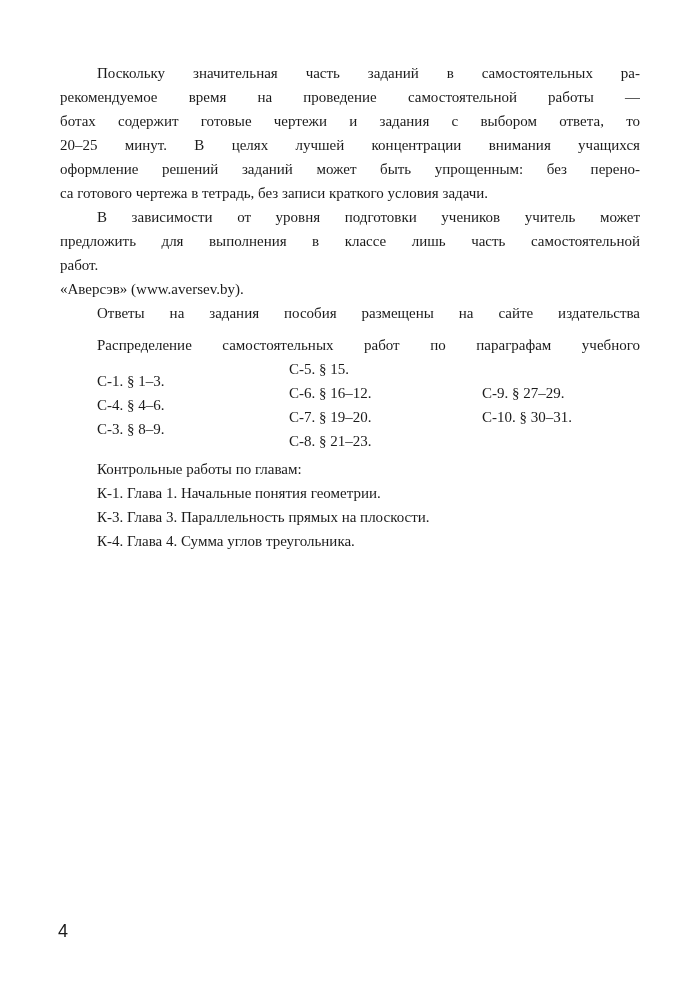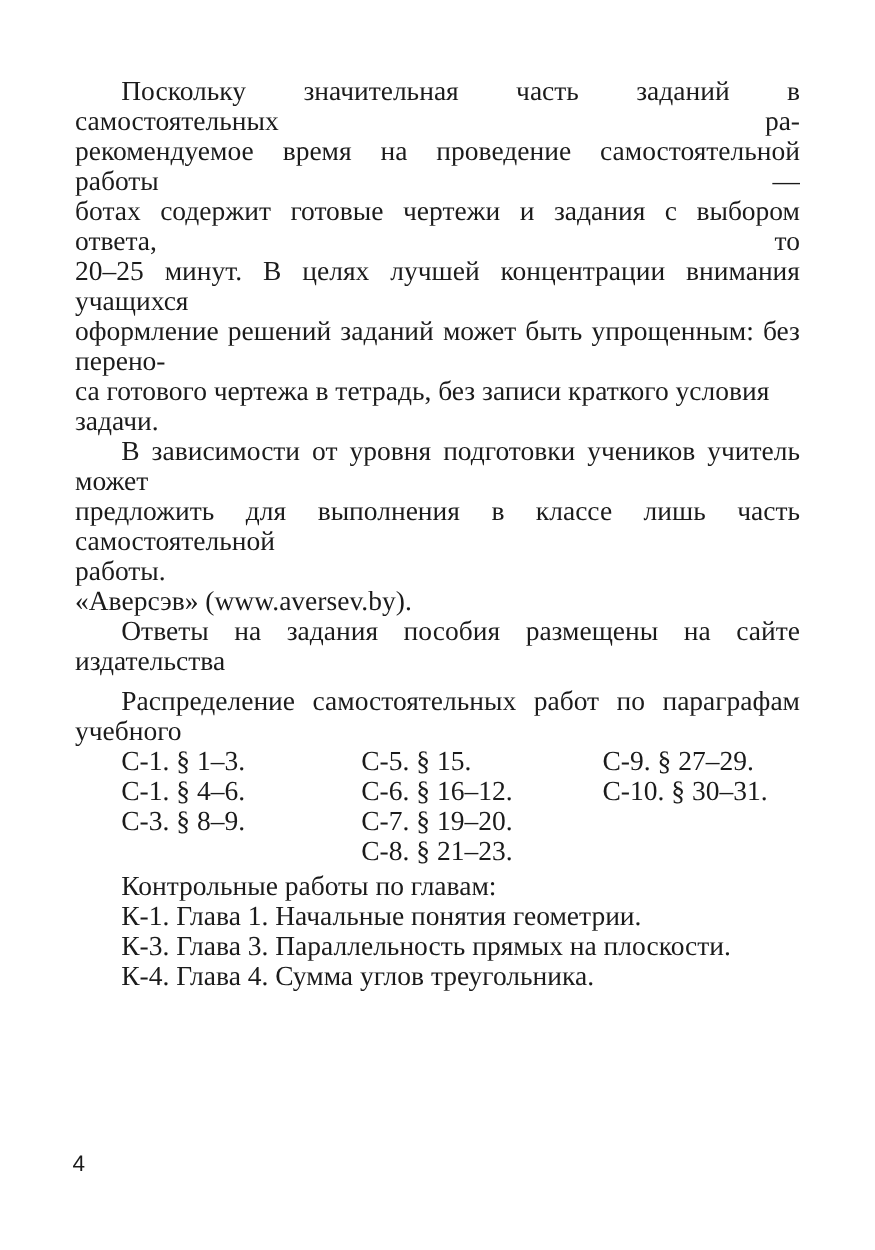--- a/index.html
+++ b/index.html
@@ -18,21 +18,21 @@
   .book-page {
     position: absolute;
     inset: 0;
     background: #ffffff;
   }
   .text-block {
     position: absolute;
     left: 60px;
     top: 61px;
     width: 580px;
-    font-size: 22px;
+    font-size: 15px;
     line-height: 24px;
   }
   .line {
     min-height: 24px;
     overflow: hidden;
   }
   
   .jline {
     text-align: justify;
     text-align-last: justify;
@@ -47,20 +47,21 @@
   .gap-medium {
     margin-top: 8px;
   }
   .gap-small {
     margin-top: 4px;
     font-family: Liberation Serif, serif;
   }
   .columns {
     display: flex;
     padding-left: 37px;
+    align-items: center;
   }
   .col1 { width: 192px; }
   .col2 { width: 193px; }
   .col3 { flex: 1; }
   .control-block {
     padding-left: 37px;
   }
   .page-number {
     position: absolute;
     left: 58px;
@@ -83,36 +84,36 @@
         <div class="line jline">рекомендуемое время на проведение самостоятельной работы —</div>
         <div class="line jline">ботах содержит готовые чертежи и задания с выбором ответа, то</div>
         <div class="line jline">20–25 минут. В целях лучшей концентрации внимания учащихся</div>
         <div class="line jline">оформление решений заданий может быть упрощенным: без перено-</div>
         <div class="line plainline">са готового чертежа в тетрадь, без записи краткого условия задачи.</div>
       </div>
 
     <div class="paragraph">
         <div class="line jline findent">В зависимости от уровня подготовки учеников учитель может</div>
         <div class="line jline">предложить для выполнения в классе лишь часть самостоятельной</div>
-        <div class="line plainline">работы.</div>
+        <div class="line plainline">работ.</div>
       </div>
 
     <div class="paragraph">
         <div class="line plainline">«Аверсэв» (www.aversev.by).</div>
         <div class="line jline findent">Ответы на задания пособия размещены на сайте издательства</div>
       </div>
 
     <div class="paragraph gap-medium">
         <div class="line jline findent">Распределение самостоятельных работ по параграфам учебного</div>
       </div>
 
     <div class="columns">
       <div class="col1">
           <div class="line plainline">С-1. § 1–3.</div>
-          <div class="line plainline">С-1. § 4–6.</div>
+          <div class="line plainline">С-4. § 4–6.</div>
           <div class="line plainline">С-3. § 8–9.</div>
         </div>
       <div class="col2">
           <div class="line plainline">С-5. § 15.</div>
           <div class="line plainline">С-6. § 16–12.</div>
           <div class="line plainline">С-7. § 19–20.</div>
           <div class="line plainline">С-8. § 21–23.</div>
         </div>
       <div class="col3">
           <div class="line plainline">С-9. § 27–29.</div>

